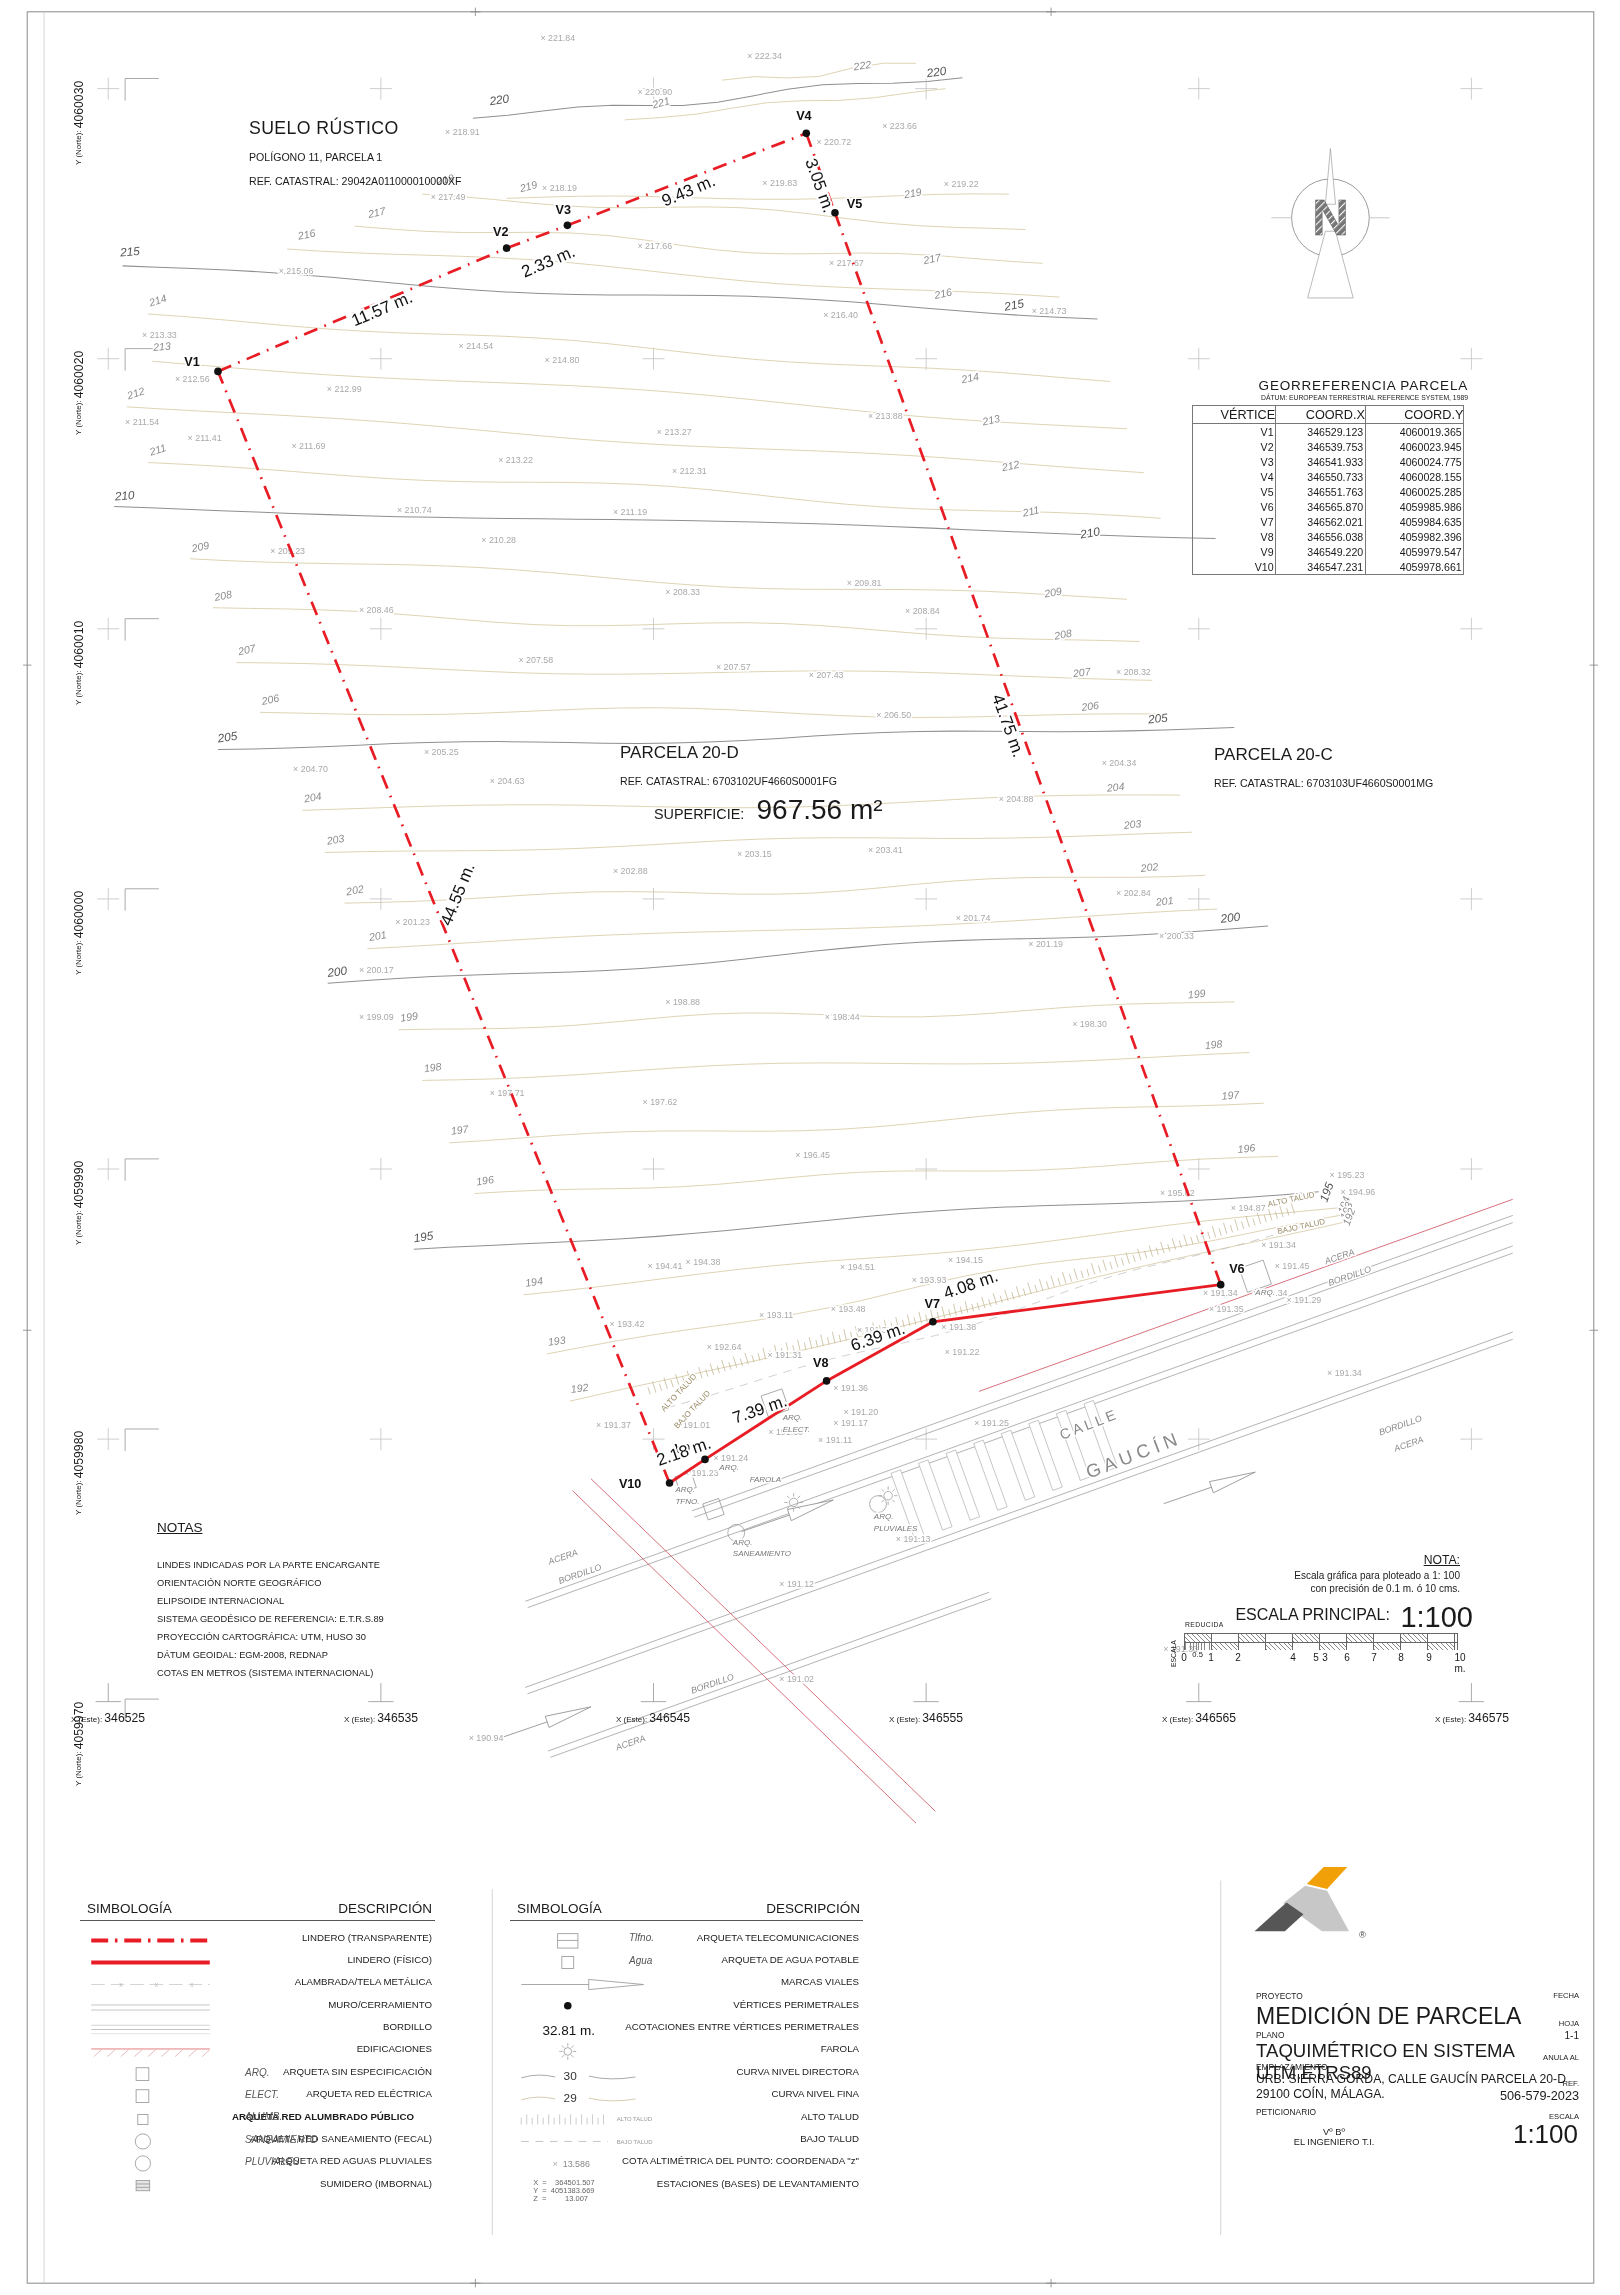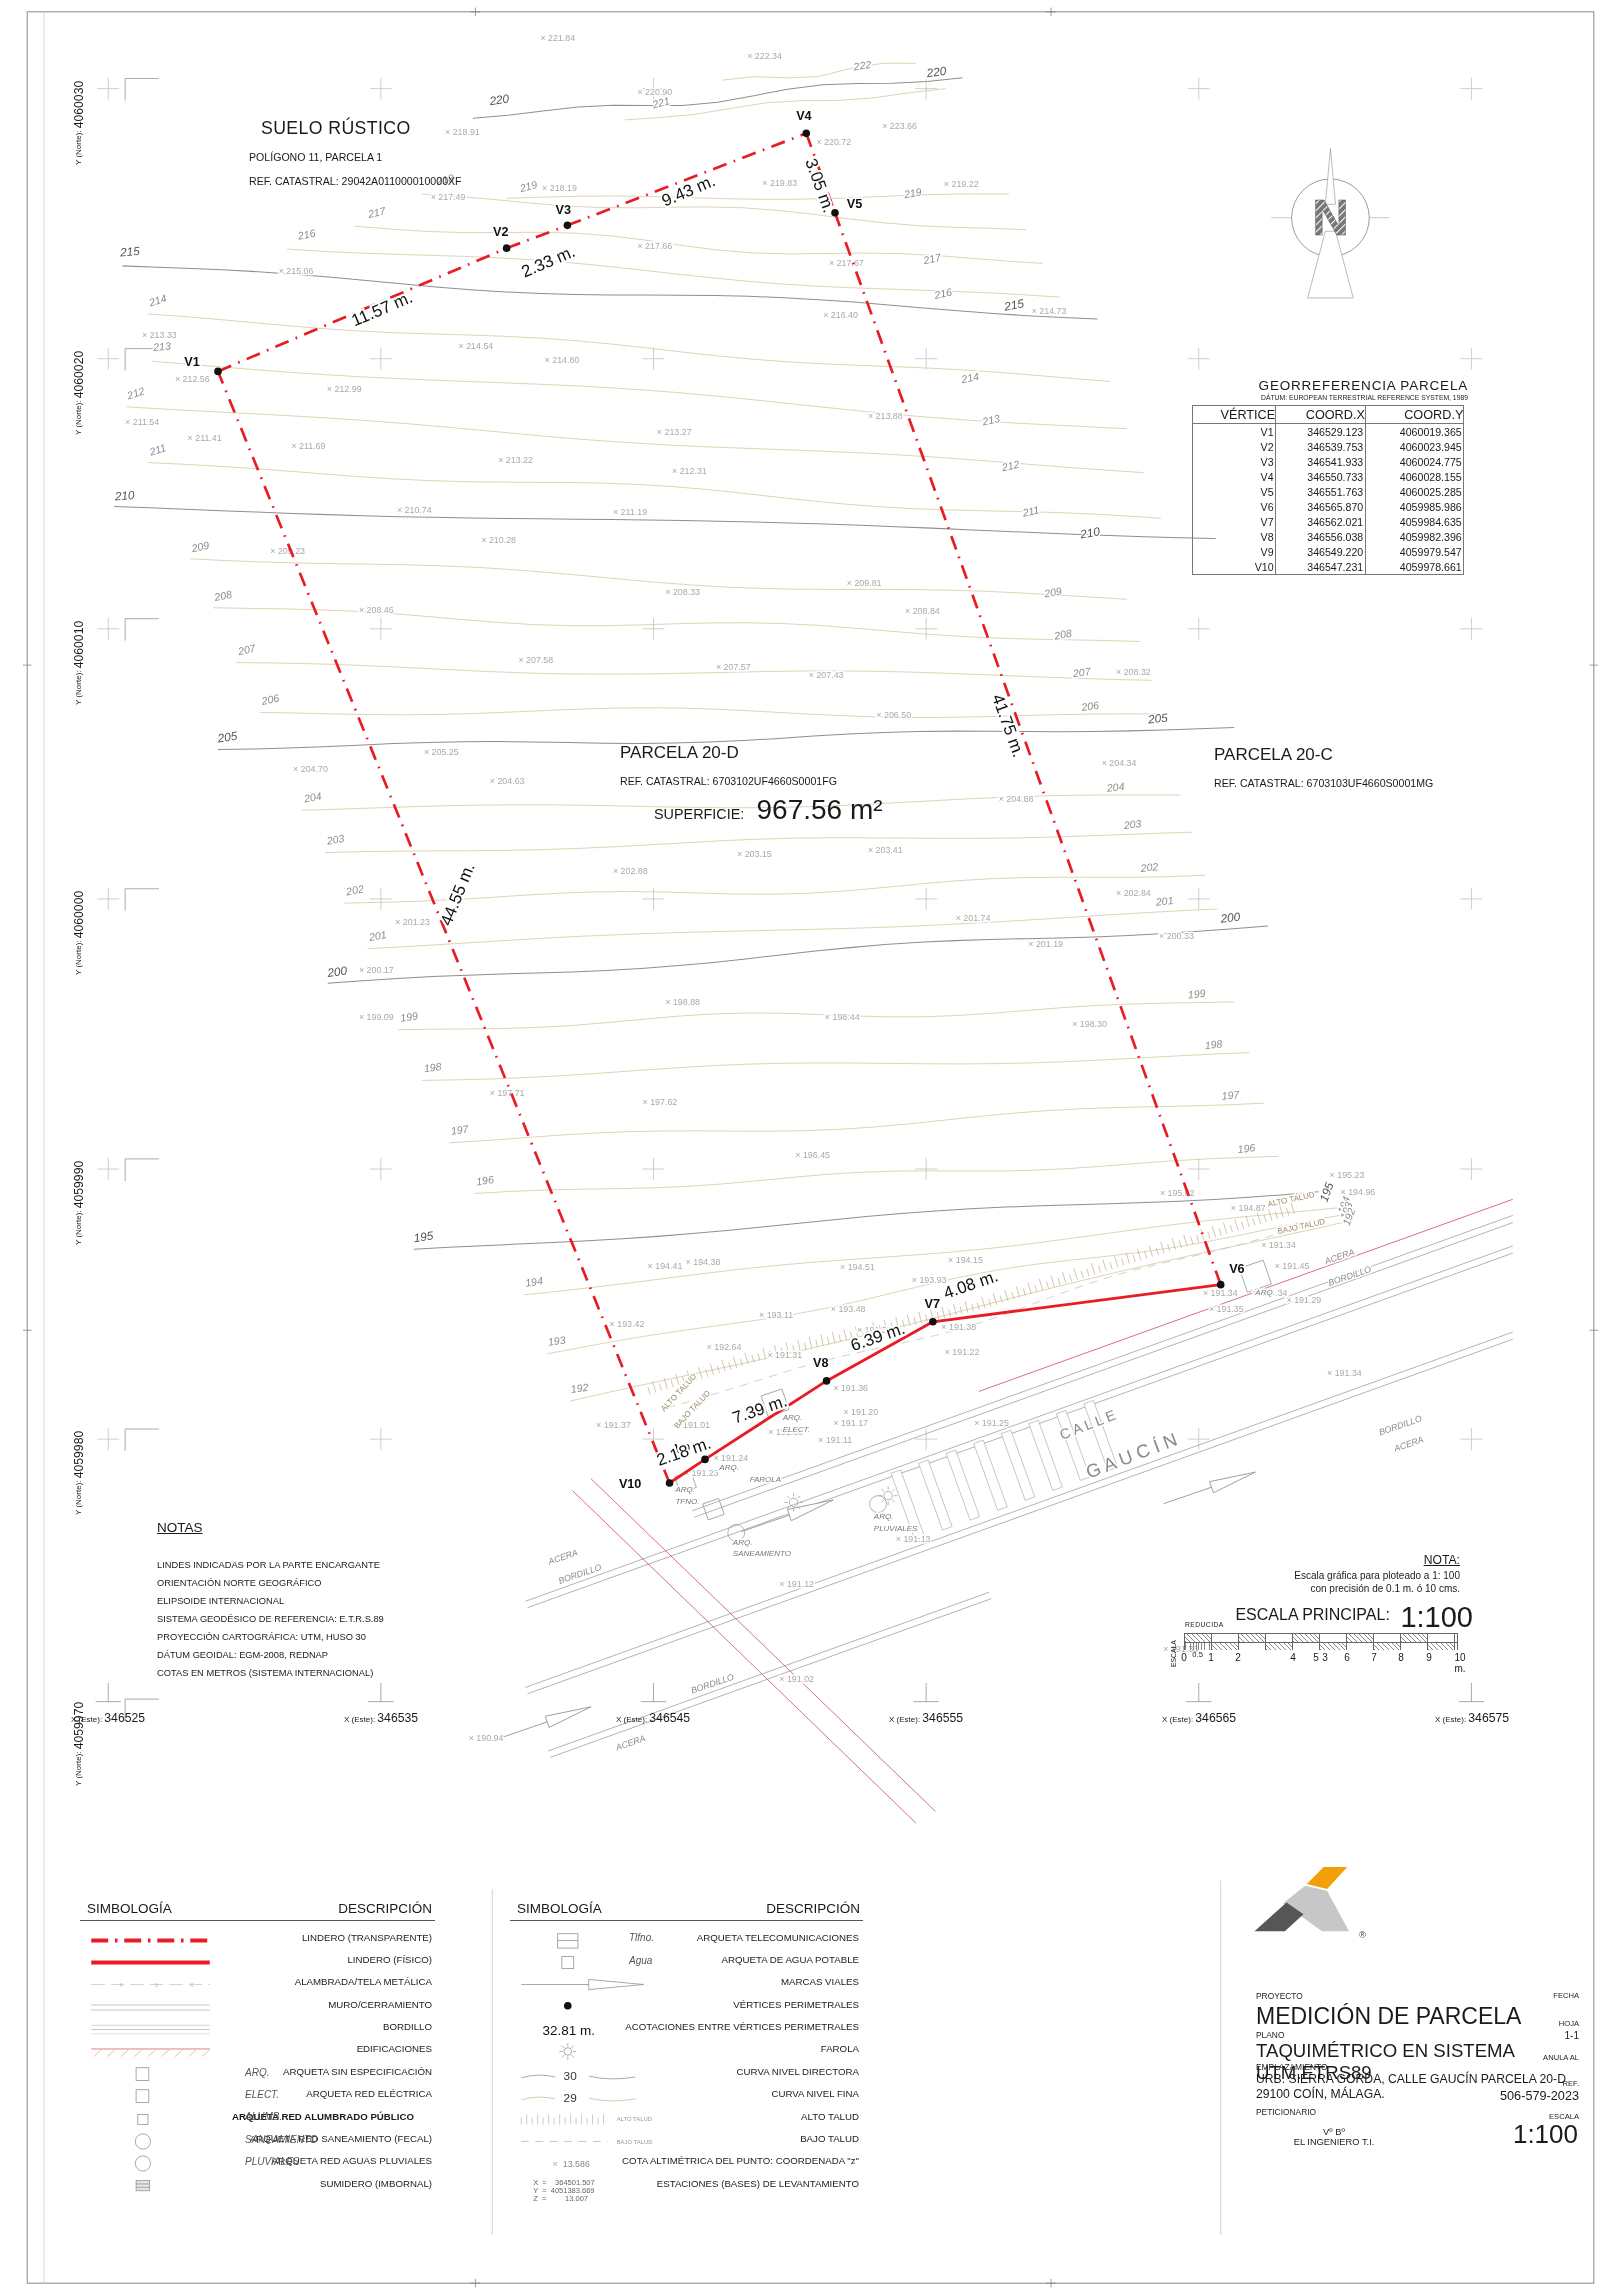--- a/index.html
+++ b/index.html
@@ -2,21 +2,21 @@
 <html style="font-size:13.5px"><head>
 <meta charset="utf-8">
 <style>
   html,body{margin:0;padding:0;background:#e8e8e8;}
   #sheet{position:relative;width:1621px;height:2295px;background:#ffffff;overflow:hidden;
          font-family:"Liberation Sans",sans-serif;color:#1a1a1a;}
   #plan{position:absolute;left:0;top:0;}
   .abs{position:absolute;}
   
   #land-block{left:249px;top:118px;}
-  #land-title{font-size:17.7px;letter-spacing:0.4px;margin-left:12px;}
+  #land-title{font-size:17.7px;letter-spacing:0.4px;}
   .small-line{font-size:10.6px;margin-top:12px;}
   
   #georef{left:1189px;top:378px;width:279px;text-align:right;}
   #georef-title{font-size:13.5px;letter-spacing:0.8px;}
   #georef-datum{font-size:6.8px;margin-top:0.8px;}
   #georef-table{margin-top:4.2px;border-collapse:collapse;width:272px;margin-left:3.4px;}
   #georef-table th{border:0.8px solid #777;font-weight:normal;font-size:12.7px;padding:1.7px 0;}
   #georef-table td{font-size:10.6px;padding:0 1.7px;height:15px;}
   #georef-table td{border-left:0.8px solid #777;border-right:0.8px solid #777;}
   #georef-table tr:last-child td{border-bottom:0.8px solid #777;}

